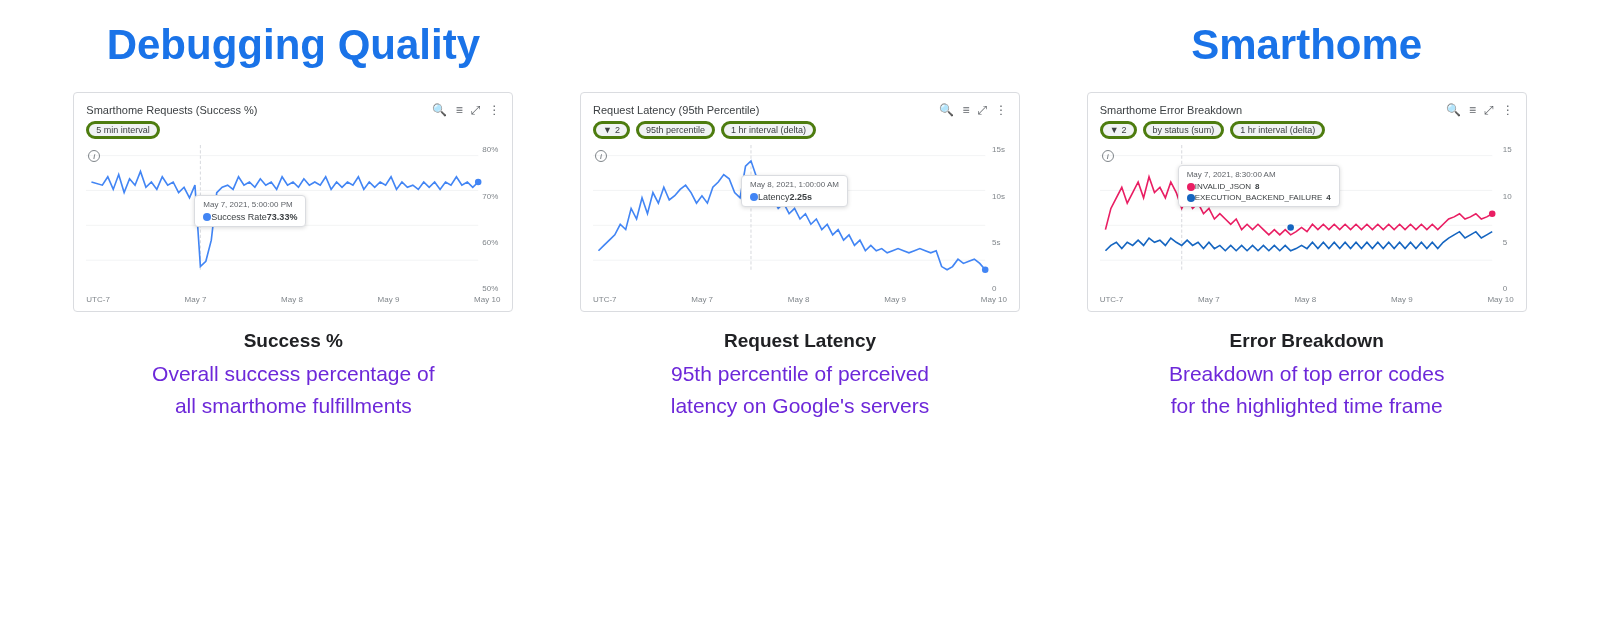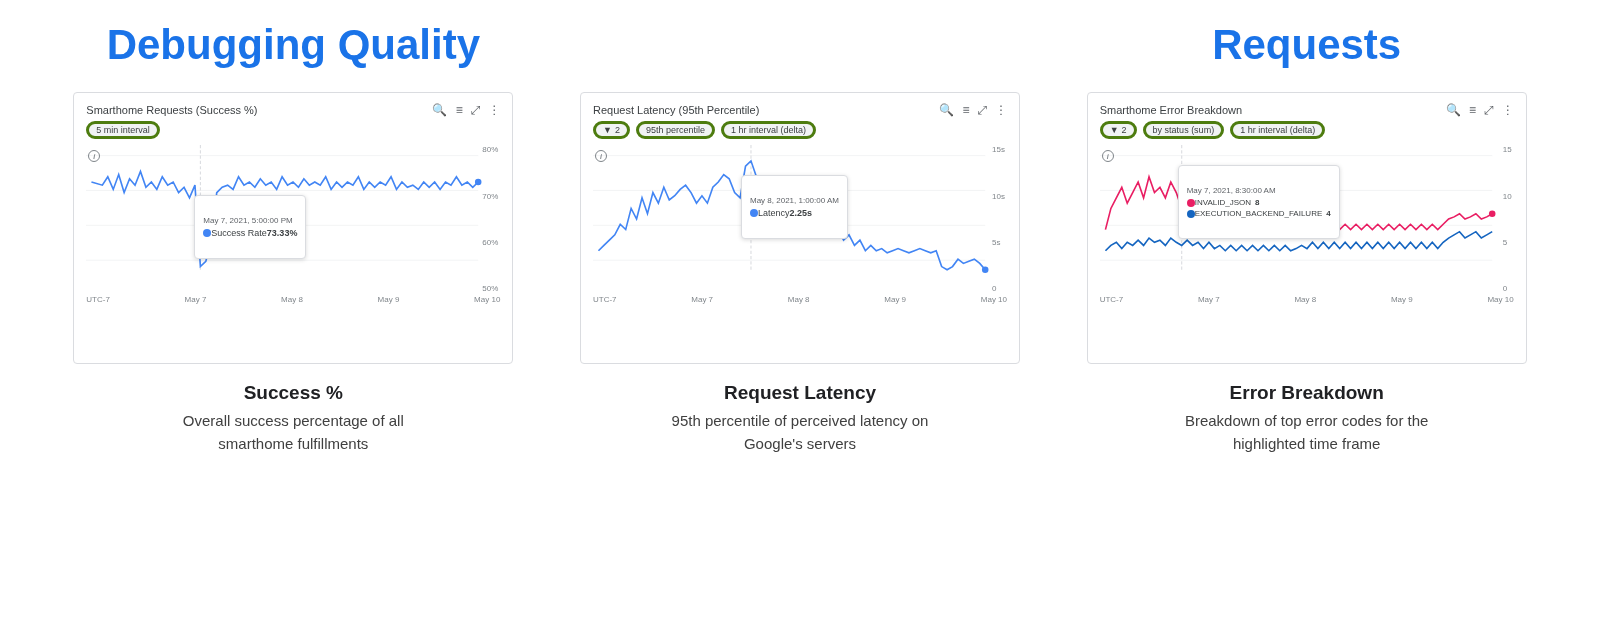--- a/index.html
+++ b/index.html
@@ -38,21 +38,21 @@
 
     .chart-card {
       width: 100%;
       max-width: 440px;
       border: 1.5px solid #dadce0;
       border-radius: 4px;
       background: #fff;
       padding: 10px 12px 8px;
       margin-bottom: 18px;
       position: relative;
-      height: 272px;
+      height: 220px;
       overflow: hidden;
     }
 
     .chart-header {
       display: flex;
       align-items: center;
       justify-content: space-between;
       margin-bottom: 4px;
     }
 
@@ -113,33 +113,33 @@
 
     .card-subtitle {
       font-size: 19px;
       font-weight: 700;
       color: #202124;
       text-align: right;
       margin-bottom: 6px;
     }
 
     .card-description {
-      font-size: 15px;
-      color: #404040;
+      font-size: 21px;
+      color: #6d28d9;
       text-align: center;
       line-height: 1.5;
       max-width: 300px;
     }
 
     .tooltip-box {
       position: absolute;
       background: #fff;
       border: 1px solid #dadce0;
       border-radius: 4px;
-      padding: 20px 8px;
+      padding: 4px 8px;
       font-size: 9px;
       color: #3c4043;
       box-shadow: 0 1px 4px rgba(0,0,0,0.15);
       white-space: nowrap;
     }
 
     .tooltip-row {
       display: flex;
       align-items: center;
     }
@@ -294,21 +294,21 @@
         <span>May 9</span>
         <span>May 10</span>
       </div>
     </div>
 
     <h2 class="card-subtitle">Request Latency</h2>
     <p class="card-description">95th percentile of perceived latency on Google's servers</p>
   </div>
 
   <div class="section">
-    <h1 class="section-title">Requests</h1>
+    <h1 class="section-title">Smarthome</h1>
 
     <div class="chart-card">
       <div class="chart-header">
         <span class="chart-title-text">Smarthome Error Breakdown</span>
         <div class="chart-icons">
           <span class="chart-icon">🔍</span>
           <span class="chart-icon">≡</span>
           <span class="chart-icon">⤢</span>
           <span class="chart-icon">⋮</span>
         </div>

